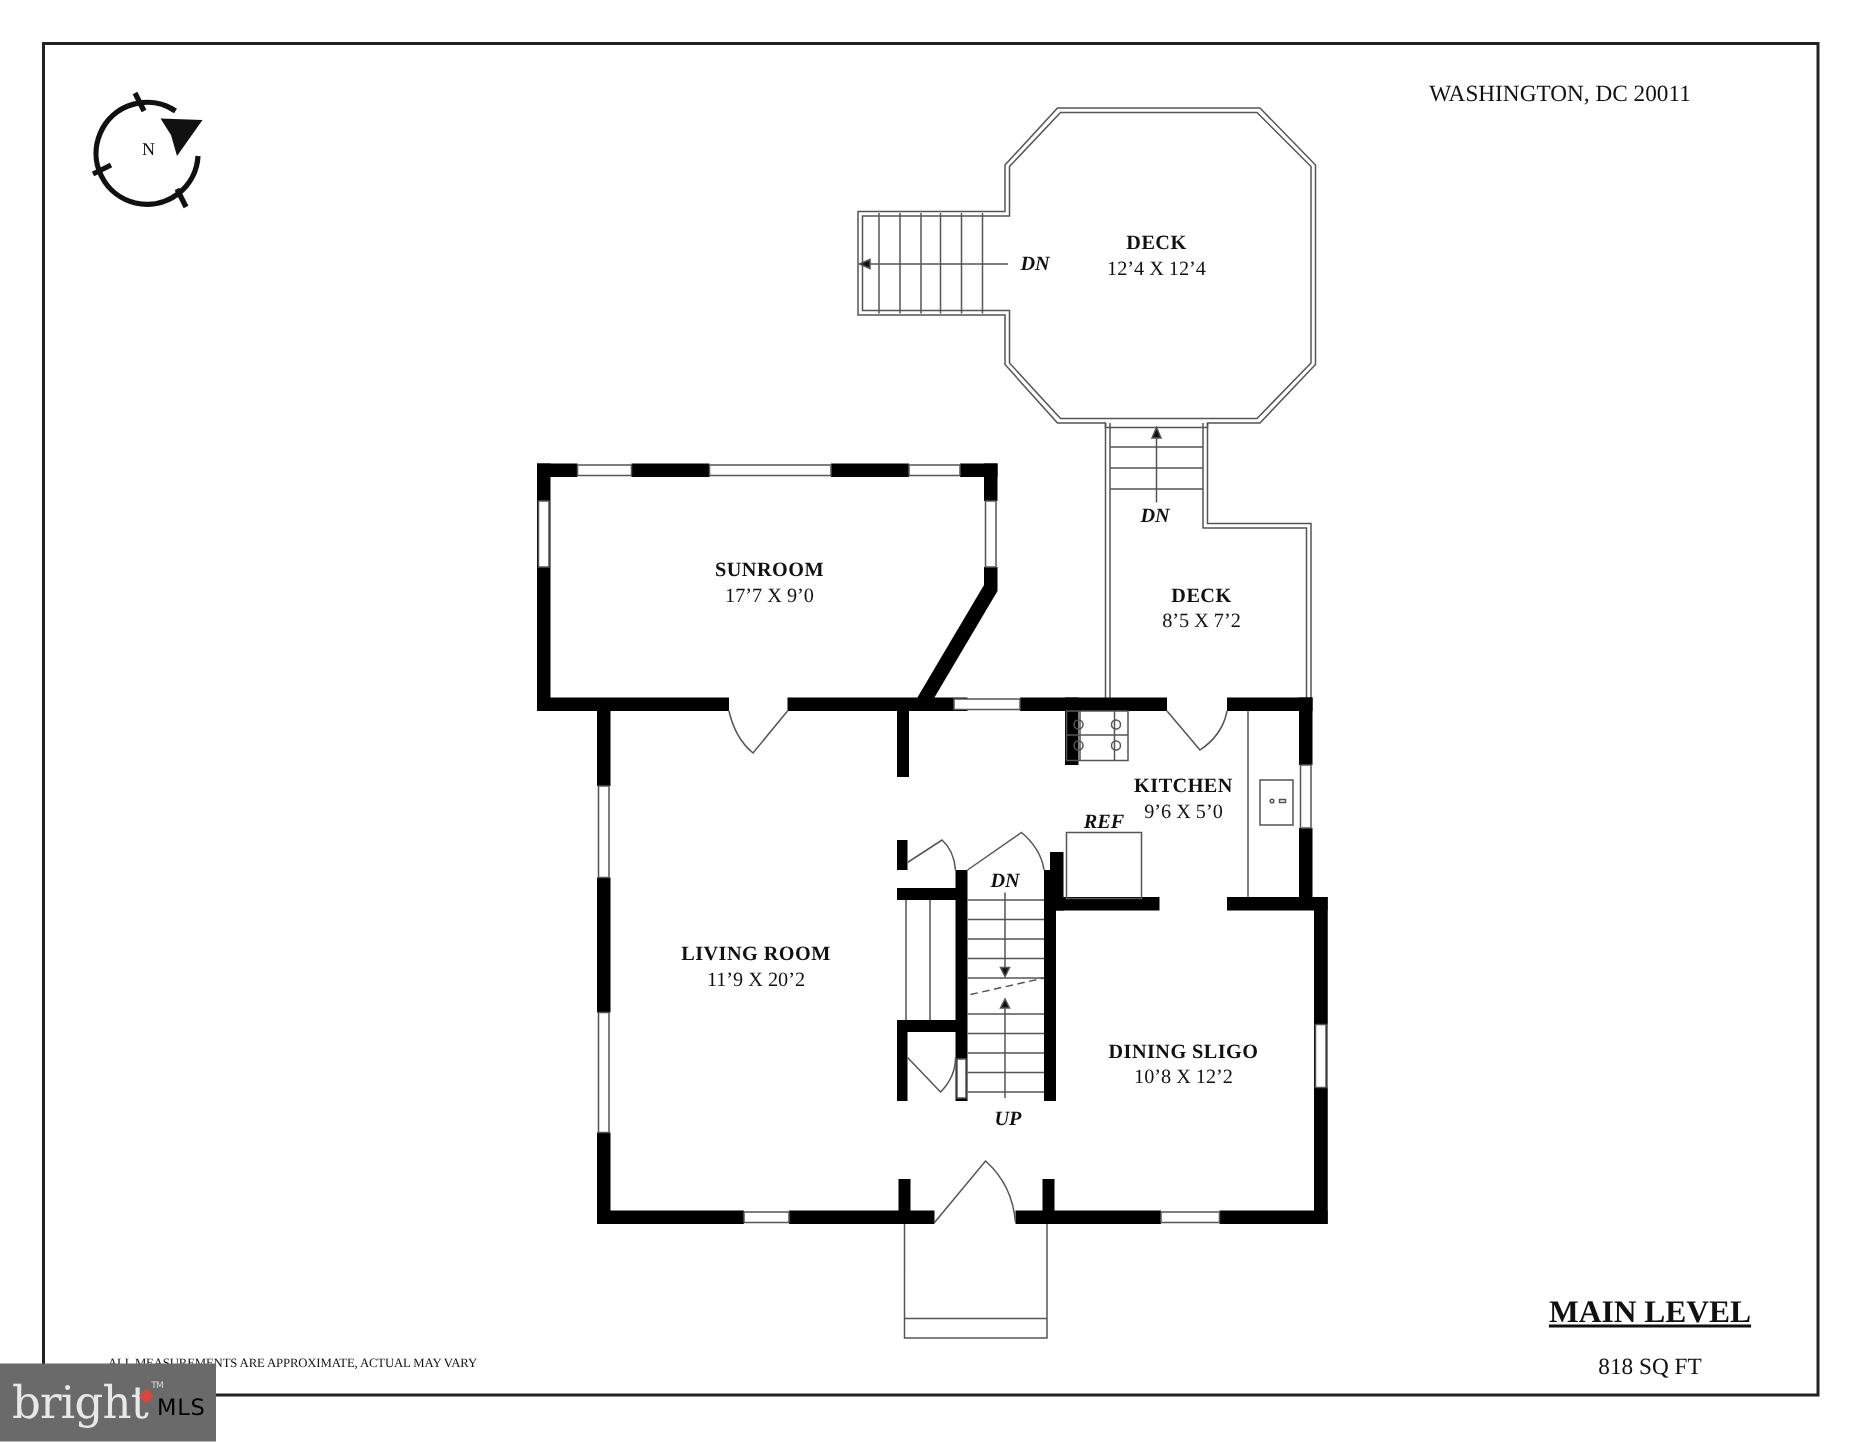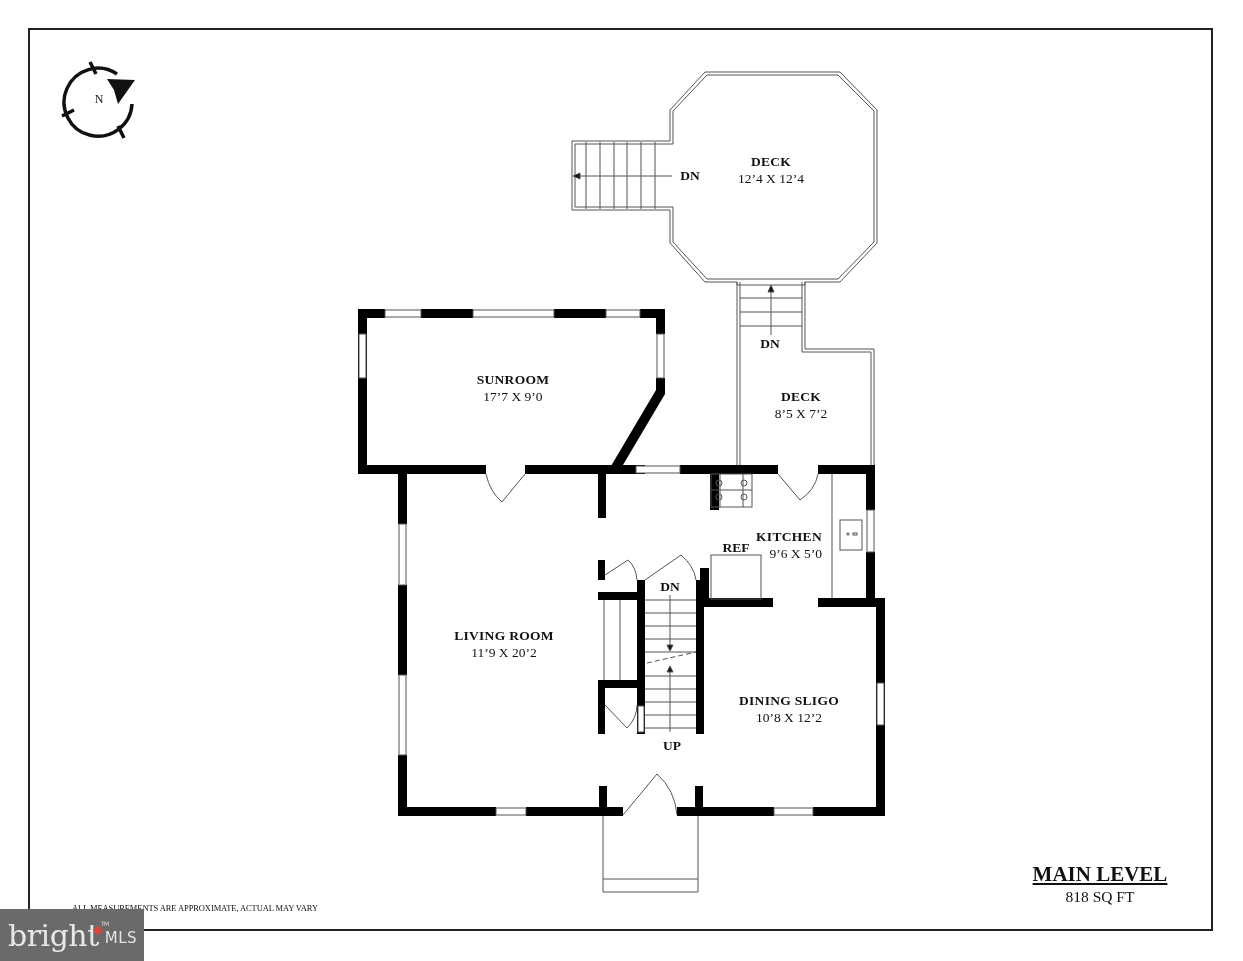--- a/index.html
+++ b/index.html
@@ -5,28 +5,28 @@
   html, body { margin: 0; padding: 0; background: #ffffff; }
   body { width: 1243px; height: 961px; position: relative; overflow: hidden; font-family: "Liberation Serif", serif; color: #111; }
   .frame { position: absolute; left: 28px; top: 28px; width: 1185px; height: 903px; border: 2px solid #222; box-sizing: border-box; }
   svg.plan { position: absolute; left: 0; top: 0; }
   .title-block { position: absolute; left: 880px; top: 52px; width: 320px; text-align: center; }
   .addr { font-weight: bold; font-size: 23px; text-decoration: underline; letter-spacing: 0.2px; }
   .city { font-size: 15.5px; margin-top: 2px; }
   .label { position: absolute; text-align: center; transform: translateX(-50%); white-space: nowrap; }
   .label .nm { font-weight: bold; font-size: 13.5px; letter-spacing: 0.3px; }
   .label .dim { font-size: 13.5px; margin-top: 1px; }
-  .stair-lbl { position: absolute; font-weight: bold; font-size: 13.5px; transform: translateX(-50%); }
+  .stair-lbl { position: absolute; font-weight: bold; font-size: 13.5px; transform: translateX(-50%); font-style: italic; }
   .level-block { position: absolute; left: 1020px; top: 862px; width: 160px; text-align: center; }
   .level-block .lv { font-weight: bold; font-size: 21px; text-decoration: underline; }
-  .level-block .sq { font-size: 15.5px; margin-top: 1px; }
+  .level-block .sq { font-size: 15.5px; margin-top: 16px; }
   .disclaimer { position: absolute; left: 72px; top: 903px; font-size: 8.5px; letter-spacing: -0.1px; }
   .brand { position: absolute; left: 0; top: 909px; width: 144px; height: 52px; background: #6a6a6a; display: flex; align-items: center; padding-left: 8px; box-sizing: border-box; }
   .brand .b1 { font-family: "DejaVu Serif", serif; font-size: 30px; color: #e8e8e8; letter-spacing: -0.5px; position: relative; }
-  .brand .b2 { font-family: "DejaVu Sans", sans-serif; font-size: 15px; color: #e5e5e5; margin-left: 6px; margin-top: 6px; letter-spacing: 0.5px; }
+  .brand .b2 { font-family: "DejaVu Sans", sans-serif; font-size: 15px; color: #000000; margin-left: 6px; margin-top: 6px; letter-spacing: 0.5px; }
   .brand .tm { position: absolute; font-size: 6px; color: #ddd; top: 2px; right: -10px; font-family: "DejaVu Sans", sans-serif; }
   .brand .dot { position: absolute; width: 7px; height: 7px; background: #d9463b; transform: rotate(45deg); top: 9px; right: -2px; }
   .compass { position: absolute; left: 60px; top: 60px; width: 80px; height: 80px; }
 </style>
 </head>
 <body>
 
 <div class="frame"></div>
 
 <svg class="compass" viewBox="0 0 80 80">
@@ -169,35 +169,36 @@
     <polygon points="670,651 667,645 673,645" fill="#111"></polygon>
     <line x1="670" y1="672" x2="670" y2="732"></line>
     <polygon points="670,666 667,672 673,672" fill="#111"></polygon>
     <line x1="604" y1="600" x2="604" y2="680"></line>
     <line x1="620" y1="600" x2="620" y2="680"></line>
     <rect x="638" y="706" width="6" height="26" fill="#fff"></rect>
   </g>
 </svg>
 
 <div class="title-block">
+  <div class="city">WASHINGTON, DC 20011</div>
 </div>
 
 <div class="label" style="left:771px; top:154px;">
   <div class="nm">DECK</div>
   <div class="dim">12’4 X 12’4</div>
 </div>
 <div class="label" style="left:501px; top:372px;margin-left:12px;">
   <div class="nm">SUNROOM</div>
   <div class="dim">17’7 X 9’0</div>
 </div>
 <div class="label" style="left:801px; top:389px;">
   <div class="nm">DECK</div>
   <div class="dim">8’5 X 7’2</div>
 </div>
-<div class="label" style="left:789px; top:529px;text-align:right;">
+<div class="label" style="left:789px; top:516px;">
   <div class="nm">KITCHEN</div>
   <div class="dim">9’6 X 5’0</div>
 </div>
 <div class="label" style="left:504px; top:628px;">
   <div class="nm">LIVING ROOM</div>
   <div class="dim">11’9 X 20’2</div>
 </div>
 <div class="label" style="left:789px; top:693px;">
   <div class="nm">DINING SLIGO</div>
   <div class="dim">10’8 X 12’2</div>

